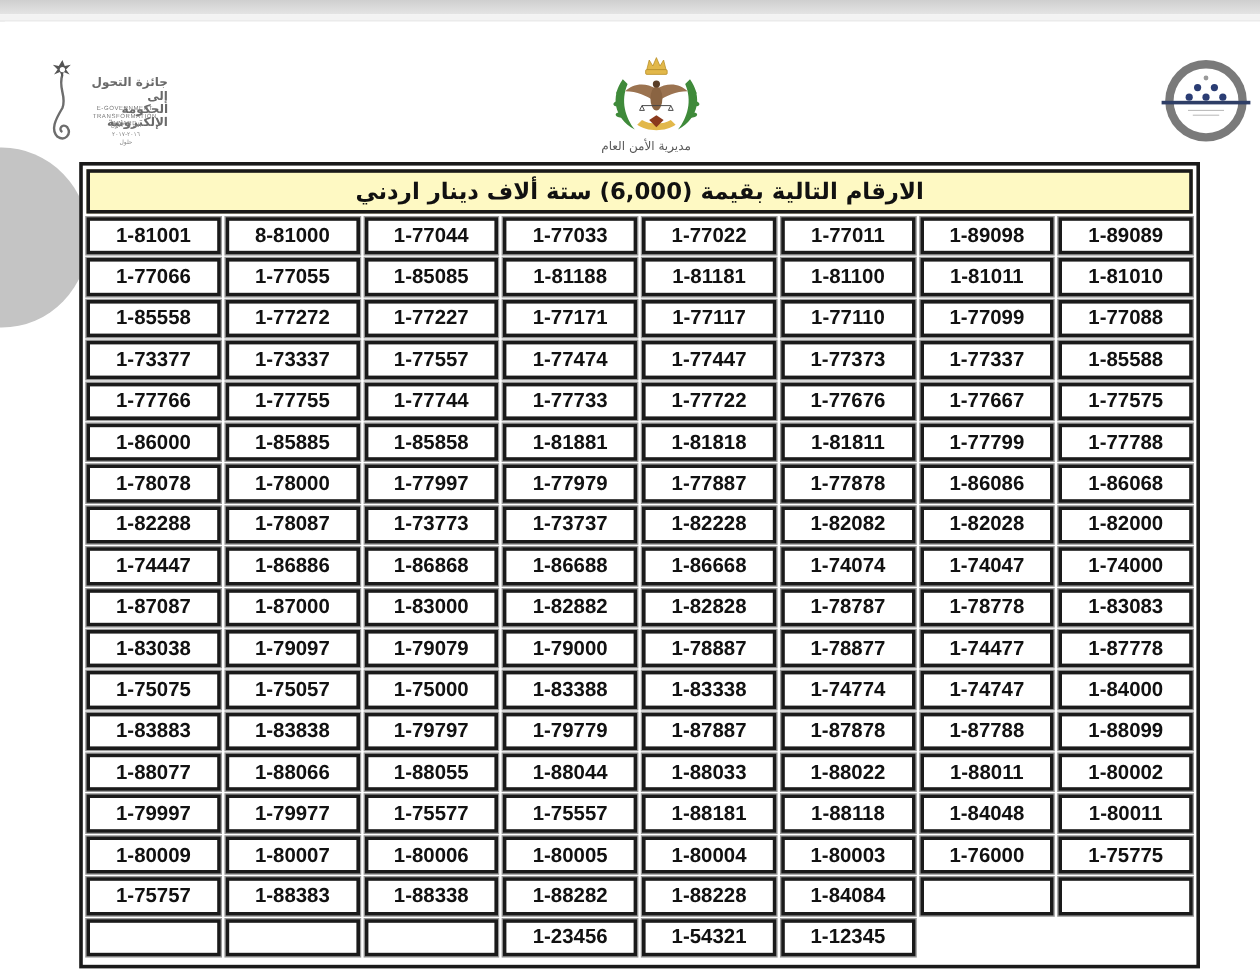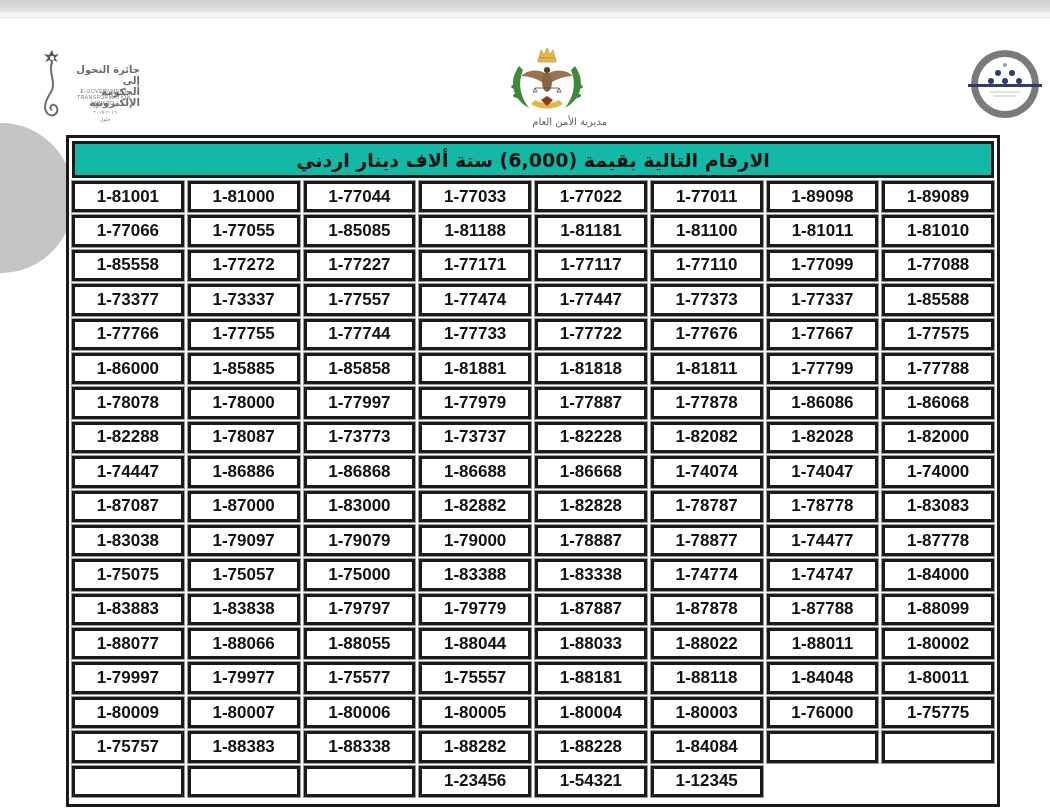--- a/index.html
+++ b/index.html
@@ -37,34 +37,34 @@
     font-size: 5px; line-height: 6px; color: #777; letter-spacing: 0.5px;
   }
   .logo-left .txt-small {
     position: absolute; left: 42px; top: 54px; width: 50px; text-align: center;
     font-size: 5px; line-height: 7px; color: #888; direction: rtl;
     font-family: "DejaVu Sans", sans-serif;
   }
 
   .logo-center { position: absolute; left: 497px; top: 28px; width: 92px; height: 86px; }
   .logo-center .caption {
-    position: absolute; left: 20px; top: 70px; width: 86px; text-align: right;
+    position: absolute; left: 0; top: 70px; width: 86px; text-align: left;
     font-size: 10px; color: #5a5a5a; direction: rtl;
     font-family: "DejaVu Serif", serif;
   }
 
   .logo-right { position: absolute; left: 960px; top: 30px; width: 82px; height: 72px; }
 
   
   .prize-table {
     position: absolute; left: 66px; top: 135px; width: 934px; height: 672px;
     border: 3px solid #1a1a1a; background: #ffffff; padding: 3px;
   }
   .prize-header {
-    height: 37px; border: 3px solid #1a1a1a; background: #14b8a6;
+    height: 37px; border: 3px solid #1a1a1a; background: #fef9c3;
     display: flex; align-items: center; justify-content: center;
     font-weight: bold; font-size: 19px; color: #111; direction: rtl;
     font-family: "DejaVu Sans", sans-serif;
     margin-bottom: 3px;
   }
   .grid {
     display: grid; grid-template-columns: repeat(8, 1fr);
     grid-auto-rows: 31.4px; column-gap: 4px; row-gap: 3px;
     direction: ltr;
   }
@@ -165,21 +165,21 @@
         <line x1="30" y1="48" x2="52" y2="48"></line>
       </g>
     </svg>
   </div>
 </div>
 
 <div class="prize-table">
   <div class="prize-header">الارقام التالية بقيمة (6,000) ستة ألاف دينار اردني</div>
   <div class="grid" id="grid">
       <div class="cell">1-81001</div>
-      <div class="cell">1-81000</div>
+      <div class="cell">8-81000</div>
       <div class="cell">1-77044</div>
       <div class="cell">1-77033</div>
       <div class="cell">1-77022</div>
       <div class="cell">1-77011</div>
       <div class="cell">1-89098</div>
       <div class="cell">1-89089</div>
       <div class="cell">1-77066</div>
       <div class="cell">1-77055</div>
       <div class="cell">1-85085</div>
       <div class="cell">1-81188</div>

